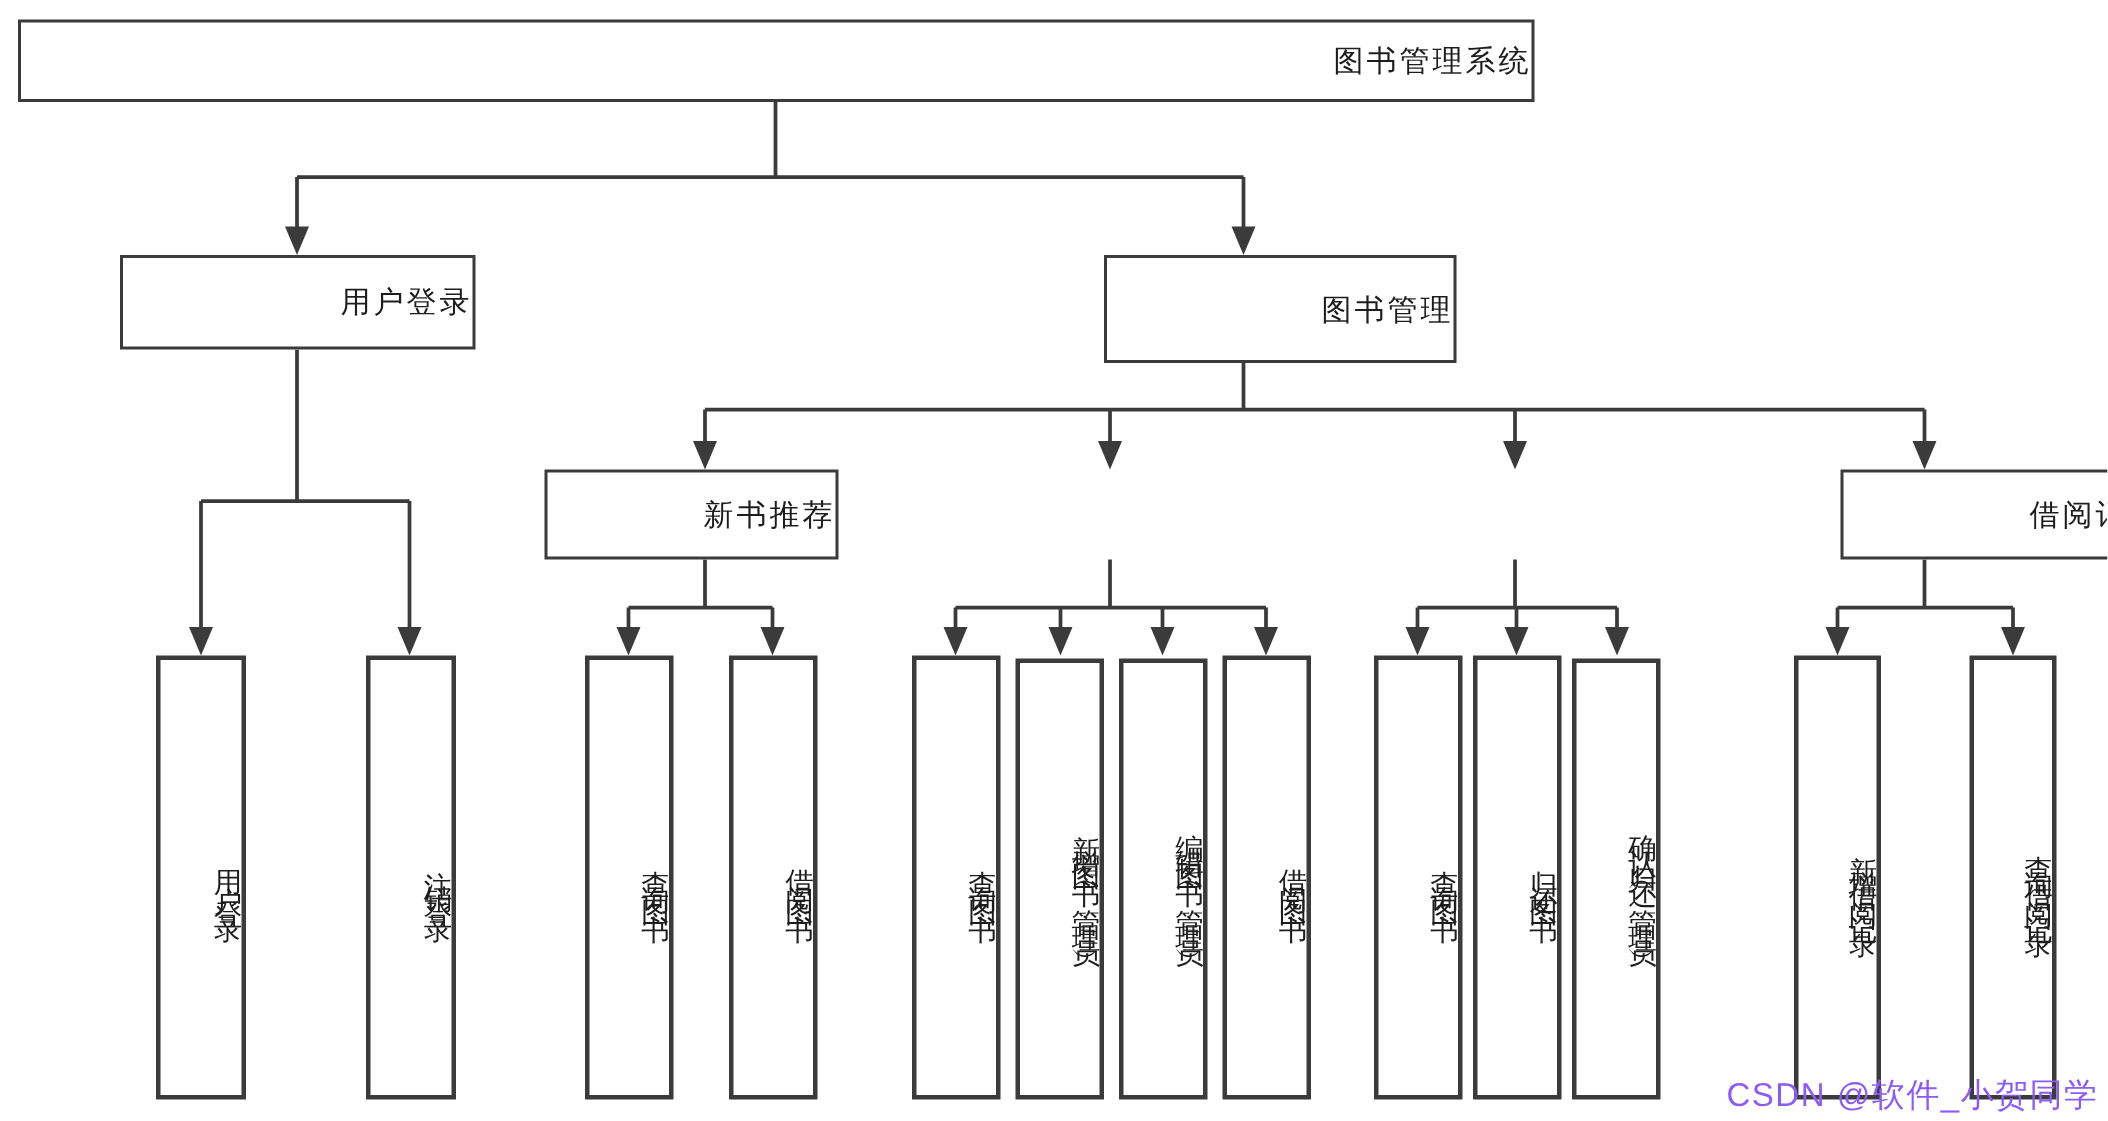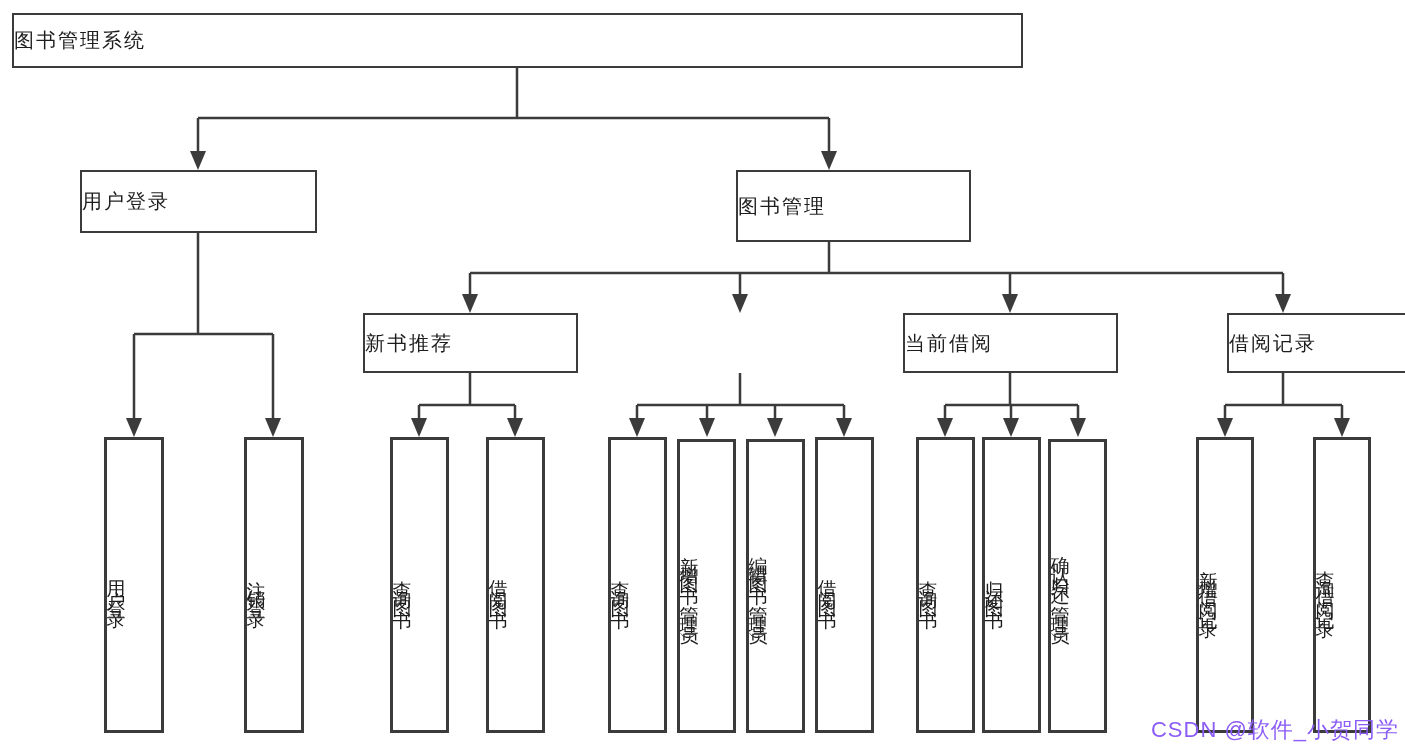--- a/index.html
+++ b/index.html
@@ -3,21 +3,21 @@
 <meta charset="utf-8">
 <style>
   html,body{margin:0;padding:0;background:#ffffff;}
   .stage{
     position:relative;width:1405px;height:747px;background:#ffffff;
     font-family:"Liberation Sans","DejaVu Sans",sans-serif;overflow:hidden;
   }
   .wires{position:absolute;left:0;top:0;width:1405px;height:747px;}
   .box{
     position:absolute;background:#ffffff;border:2px solid #3b3b3b;
-    box-sizing:border-box;display:flex;align-items:center;justify-content:flex-start;
+    box-sizing:border-box;display:flex;align-items:center;justify-content:flex-end;
     color:#1d1d1d;z-index:2;
   }
   .hlabel{font-size:20px;letter-spacing:2px;white-space:nowrap;}
   .leaf{border-width:3px;}
   .leaf .vlabel{
     writing-mode:vertical-rl;text-orientation:mixed;
     font-size:19px;line-height:1;letter-spacing:10px;white-space:nowrap;
   }
   .watermark{
     position:absolute;right:6px;bottom:2px;z-index:3;
@@ -74,25 +74,22 @@
     <span class="hlabel">图书管理系统</span>
   </div>
 
   <div class="box" style="left:80px;top:170px;width:237px;height:63px">
     <span class="hlabel">用户登录</span>
   </div>
   <div class="box" style="left:736px;top:170px;width:235px;height:72px">
     <span class="hlabel">图书管理</span>
   </div>
 
-  <div class="box" style="left:363px;top:313px;width:215px;height:60px">
+  <div class="box" style="left:363px;top:313px;width:196px;height:60px">
     <span class="hlabel">新书推荐</span>
-  </div>
-  <div class="box" style="left:903px;top:313px;width:215px;height:60px">
-    <span class="hlabel">当前借阅</span>
   </div>
   <div class="box" style="left:1227px;top:313px;width:216px;height:60px">
     <span class="hlabel">借阅记录</span>
   </div>
 
   <div class="box leaf" style="left:104px;top:437px;width:60px;height:296px">
     <span class="vlabel">用户登录</span>
   </div>
   <div class="box leaf" style="left:244px;top:437px;width:60px;height:296px">
     <span class="vlabel">注销登录</span>

